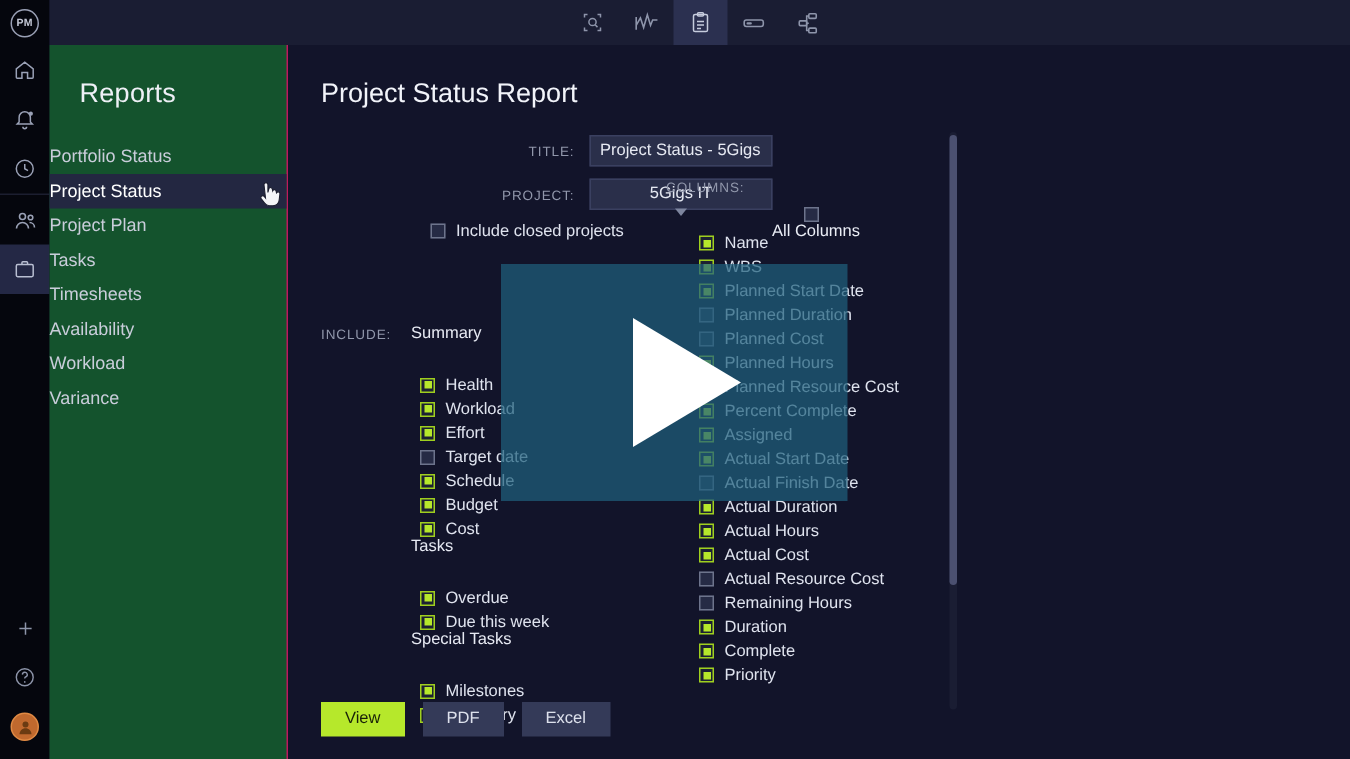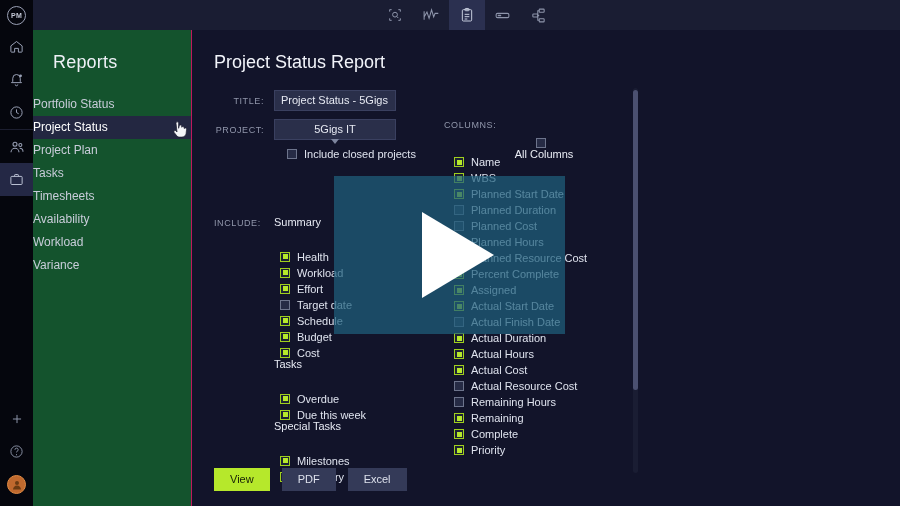--- a/index.html
+++ b/index.html
@@ -88,21 +88,21 @@
     position: absolute; left: 192px; top: 30px;
     width: 708px; height: 476px;
     background: #12142a;
   }
   .page-title {
     color: #f2f4fa; font-size: 18px;
     padding: 22px 0 0 22px;
   }
 
   .form { position: absolute; left: 22px; top: 60px; width: 420px; }
-  .row { display: flex; align-items: center; margin-bottom: 8px; }
+  .row { display: flex; align-items: center; margin-bottom: 8px; justify-content: center; }
   .row-label {
     width: 50px; text-align: right;
     color: #9197ab; font-size: 9px; letter-spacing: .6px;
     margin-right: 10px; text-transform: uppercase;
   }
   .txtbox {
     width: 122px; height: 21px;
     background: #2a2f4a; border: 1px solid #3a4060;
     color: #e6e9f2; font-size: 11px;
     padding: 0 6px; line-height: 19px;
@@ -156,21 +156,21 @@
 
   
   .columns { position: absolute; left: 252px; top: 90px; width: 200px; }
   .col-label {
     color: #9197ab; font-size: 9px; letter-spacing: .6px;
     margin-bottom: 8px;
   }
   .col-all { display: flex; align-items: center; height: 16px; flex-direction: column; }
   .col-all .cb { margin-right: 7px; }
   .col-all span { color: #eaedf5; font-size: 11px; }
-  .col-item { display: flex; align-items: center; height: 16px; margin-left: 10px; }
+  .col-item { display: flex; align-items: center; height: 16px; margin-left: 22px; }
   .col-item .cb { margin-right: 7px; }
   .col-item span { color: #dfe3ee; font-size: 11px; }
 
   
   .sbar {
     position: absolute; left: 441px; top: 58px;
     width: 5px; height: 385px;
     background: #1a1d33; border-radius: 3px;
   }
   .sthumb {
@@ -508,21 +508,21 @@
           <div class="col-item">
             <span class="cb"></span>
             <span>Actual Resource Cost</span>
           </div>
           <div class="col-item">
             <span class="cb"></span>
             <span>Remaining Hours</span>
           </div>
           <div class="col-item">
             <span class="cb on"></span>
-            <span>Remaining</span>
+            <span>Duration</span>
           </div>
           <div class="col-item">
             <span class="cb on"></span>
             <span>Complete</span>
           </div>
           <div class="col-item">
             <span class="cb on"></span>
             <span>Priority</span>
           </div>
         </div>

